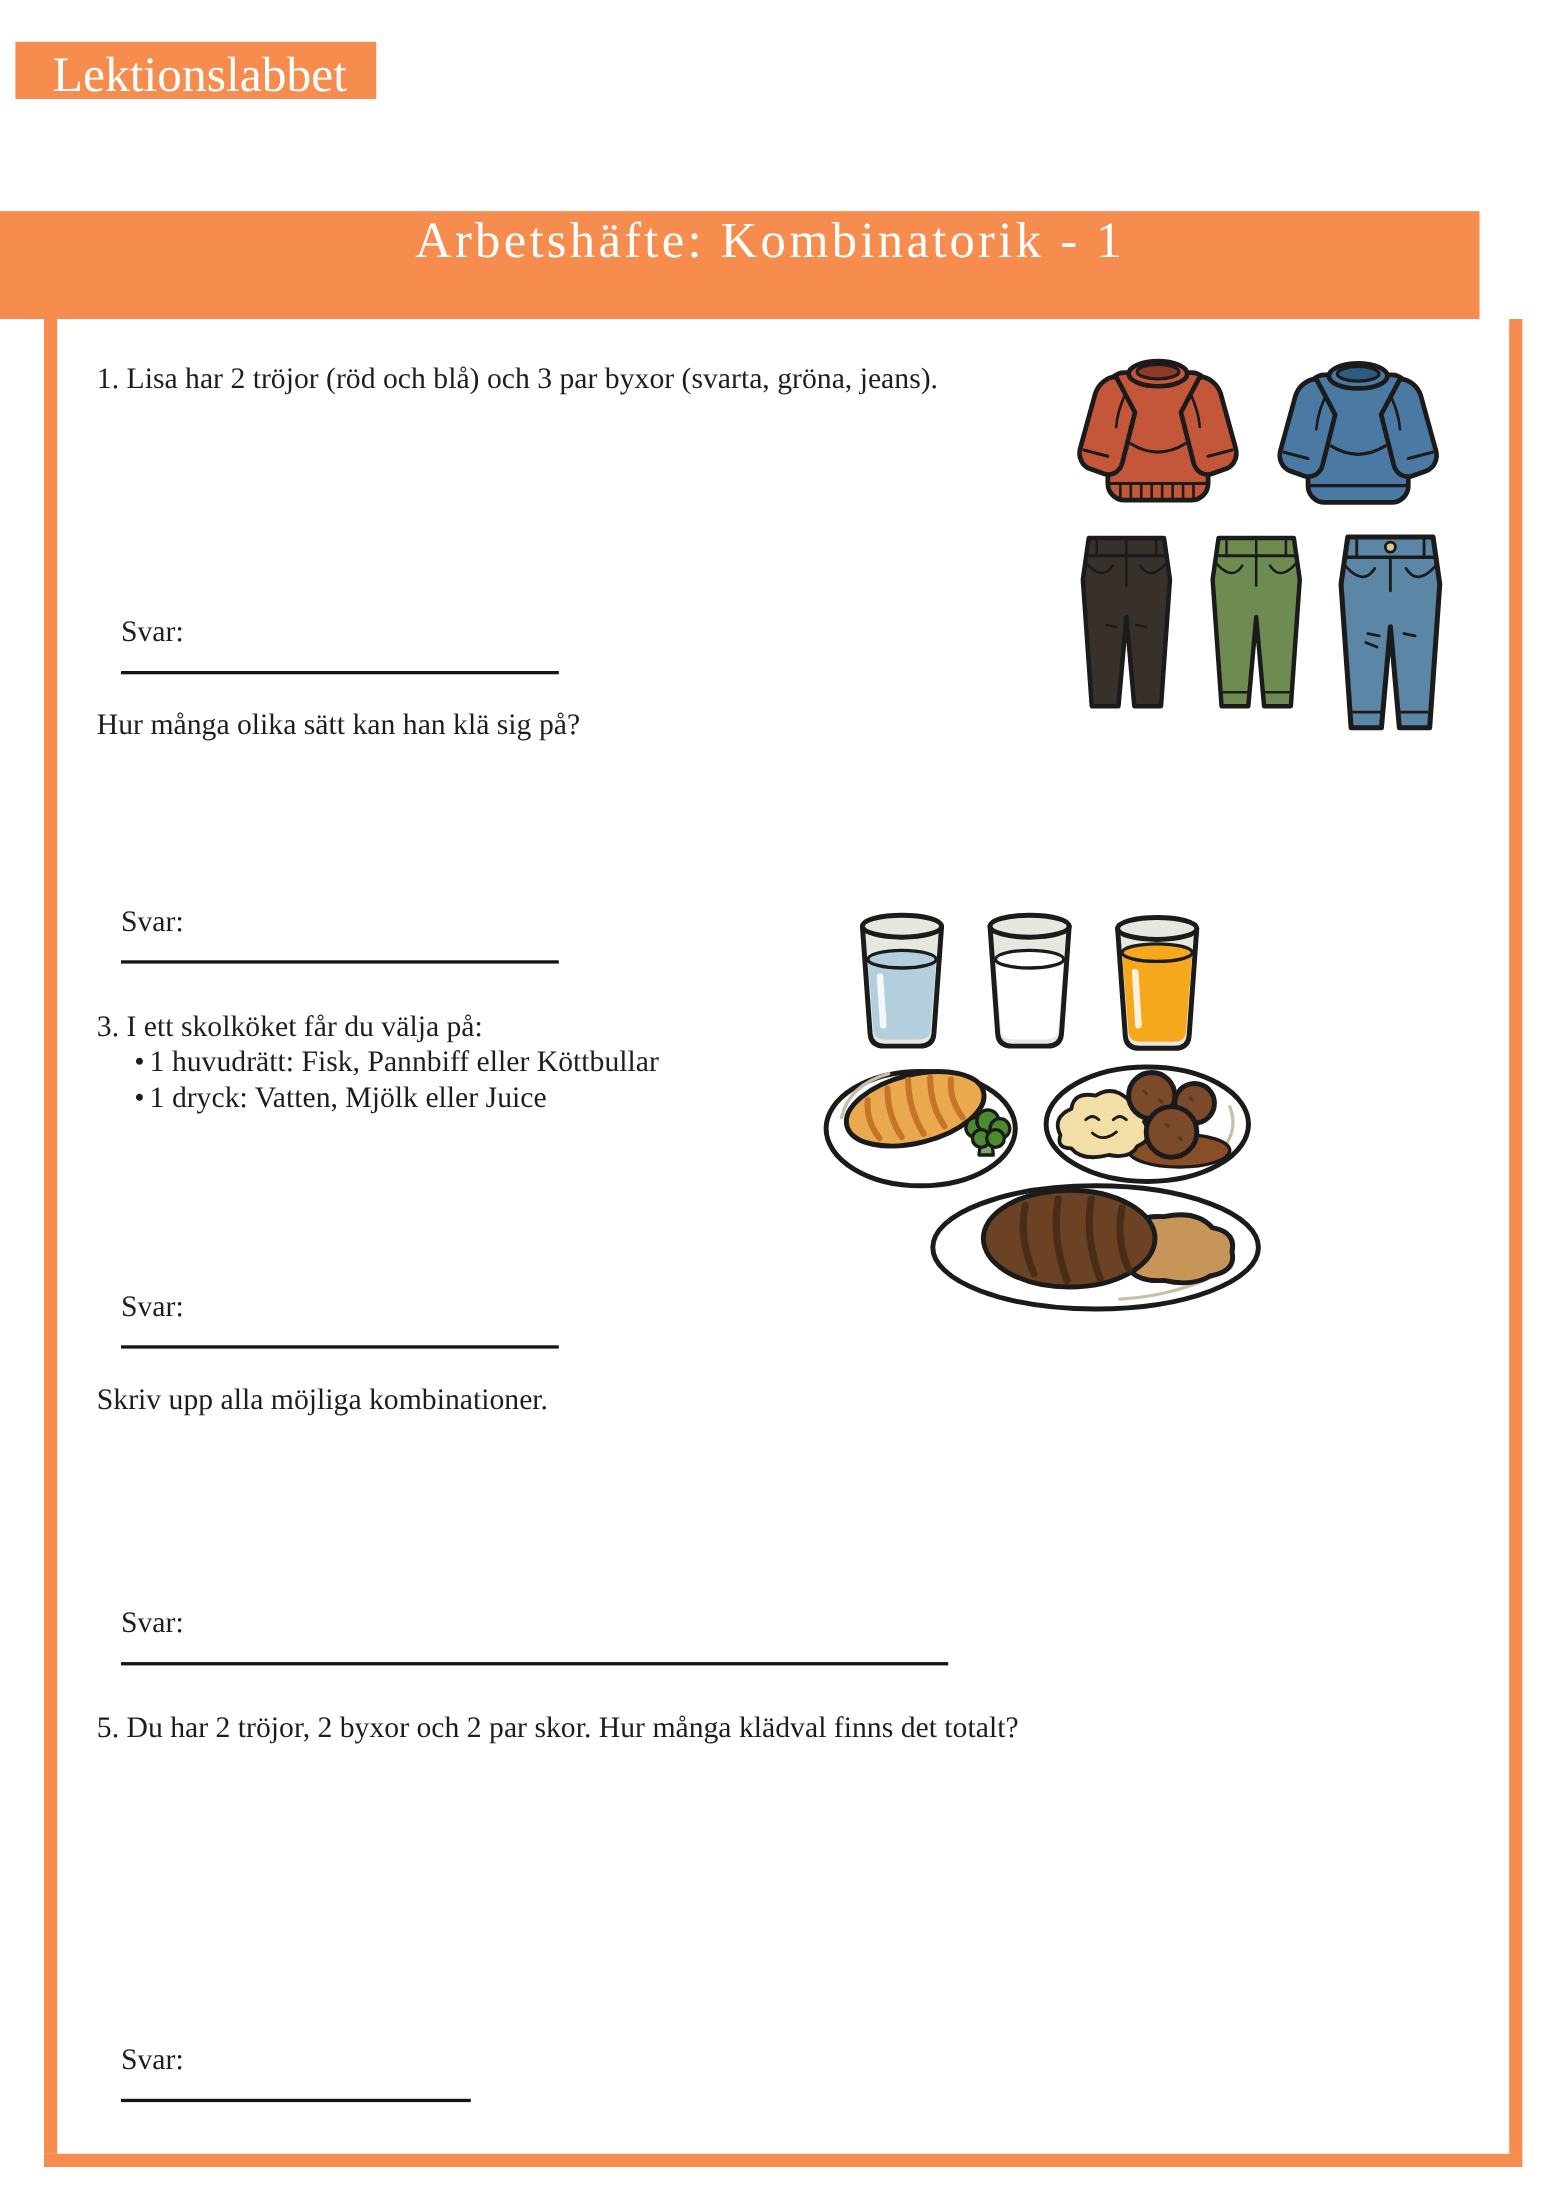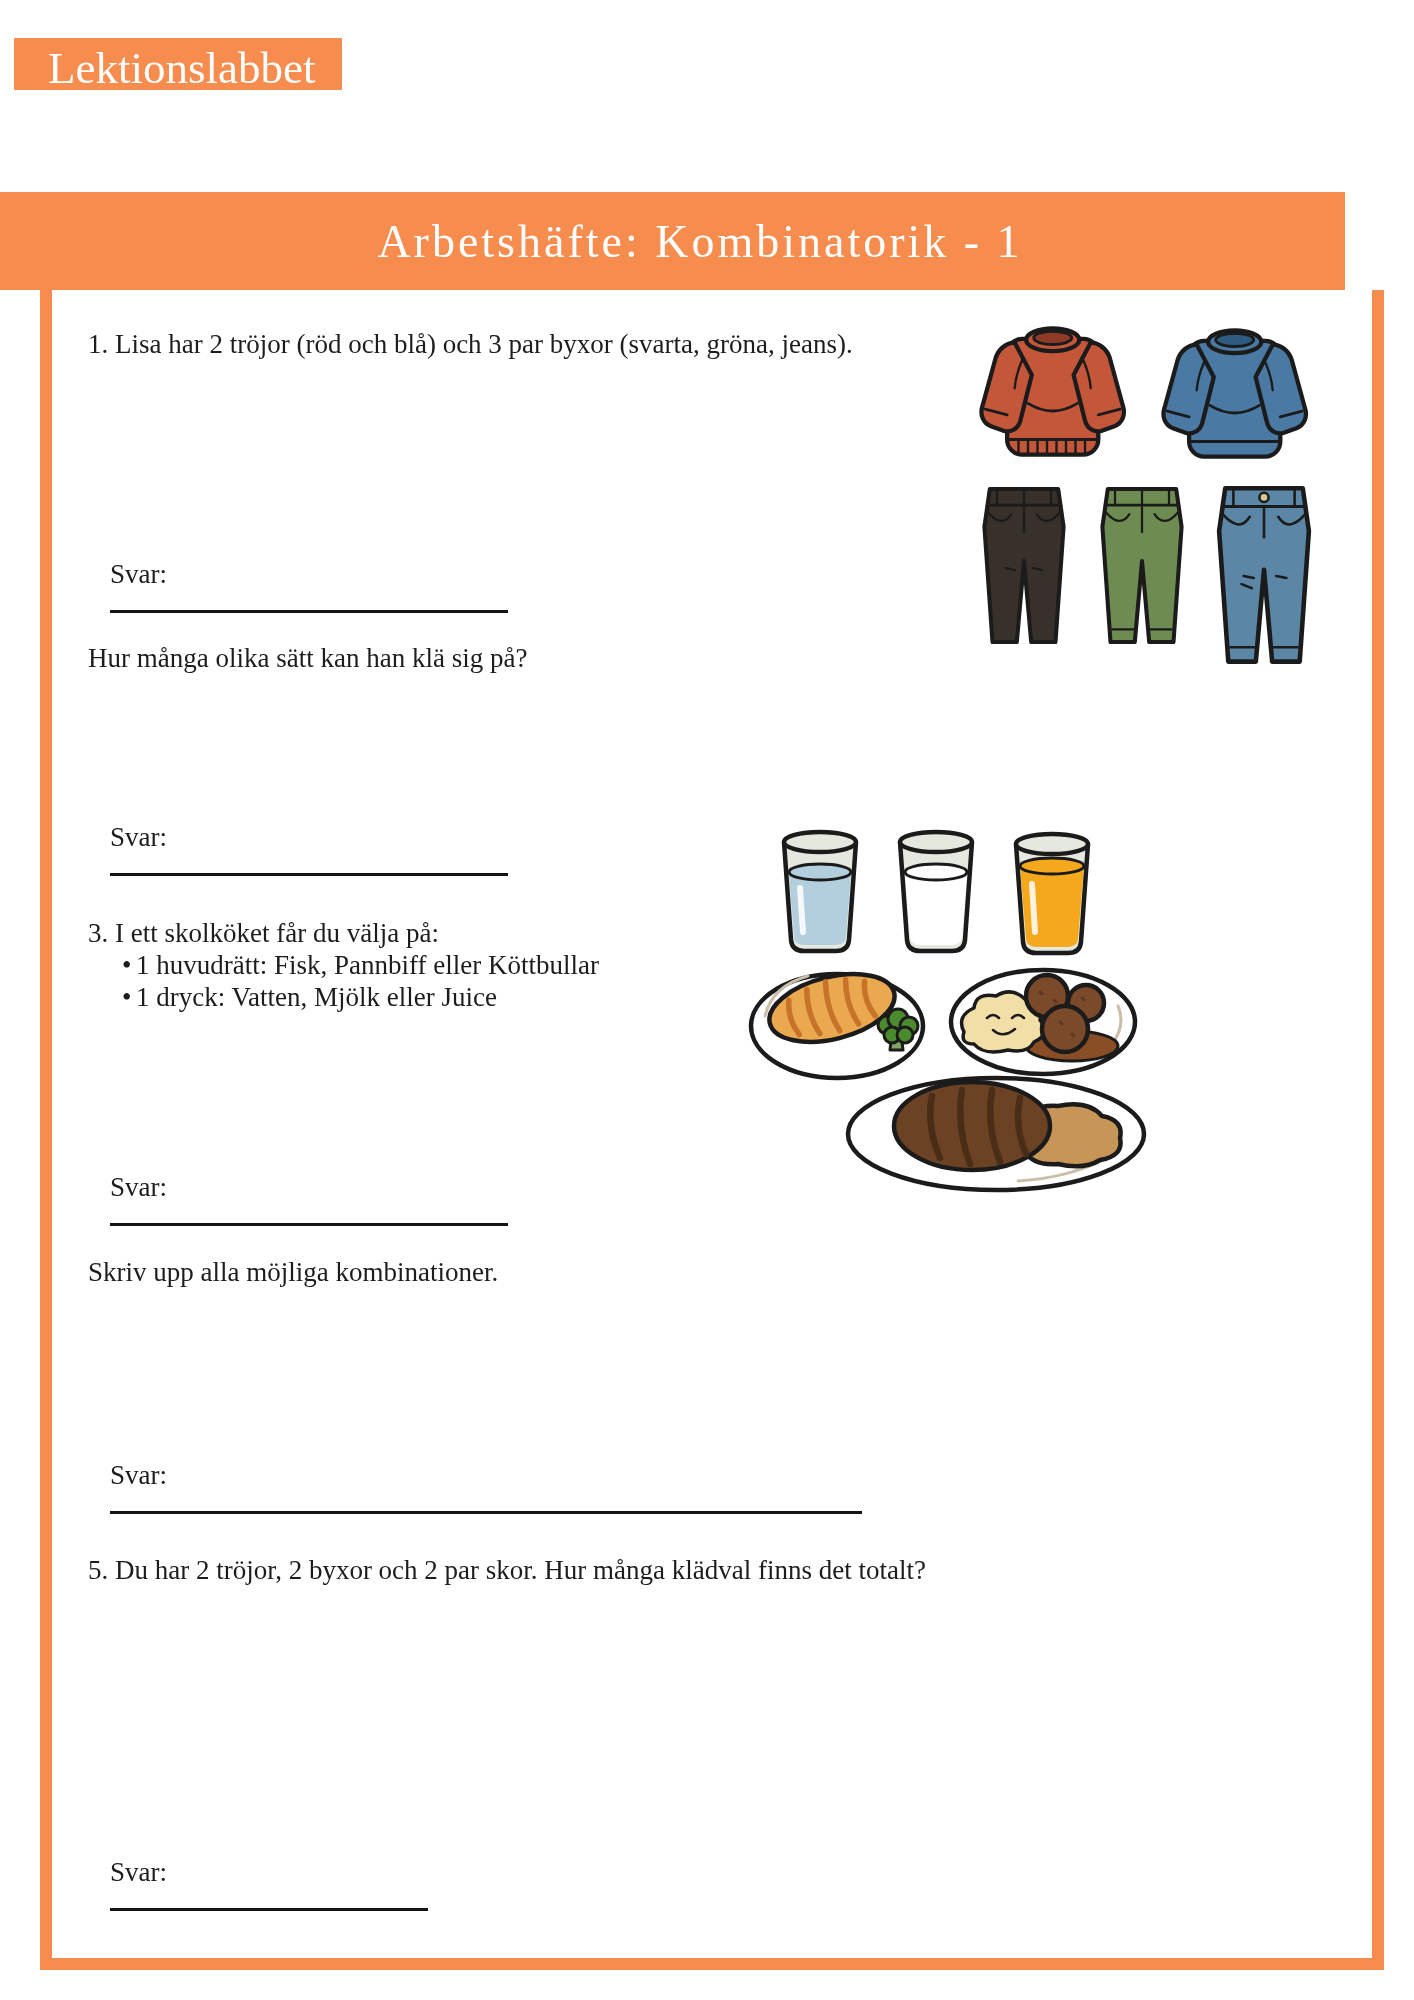--- a/index.html
+++ b/index.html
@@ -21,21 +21,21 @@
   }
   .abs{position:absolute}
   .logo{
     left:0;top:38px;width:328px;height:52px;background:var(--brand-orange);
     color:#fff;font-size:45px;line-height:60px;padding-left:34px;box-sizing:border-box;
     white-space:nowrap;
     margin-left:14px;
   }
   .band{
     left:0;top:192px;width:1345px;height:98px;background:var(--brand-orange);
-    display:flex;align-items:center;justify-content:center;
+    display:flex;justify-content:center;
   }
   .band-title{color:#fff;font-size:46px;letter-spacing:3px;padding-left:55px;white-space:nowrap}
   .frame{background:var(--brand-orange)}
   .frame-left{left:40px;top:290px;width:12px;height:1668px}
   .frame-right{left:1372px;top:290px;width:12px;height:1668px}
   .frame-bottom{left:40px;top:1958px;width:1344px;height:12px}
 
   .q{left:88px;font-size:27px;line-height:37px;white-space:nowrap}
   .q-tight{line-height:32px}
   .bullet-row{display:flex;padding-left:34px}

